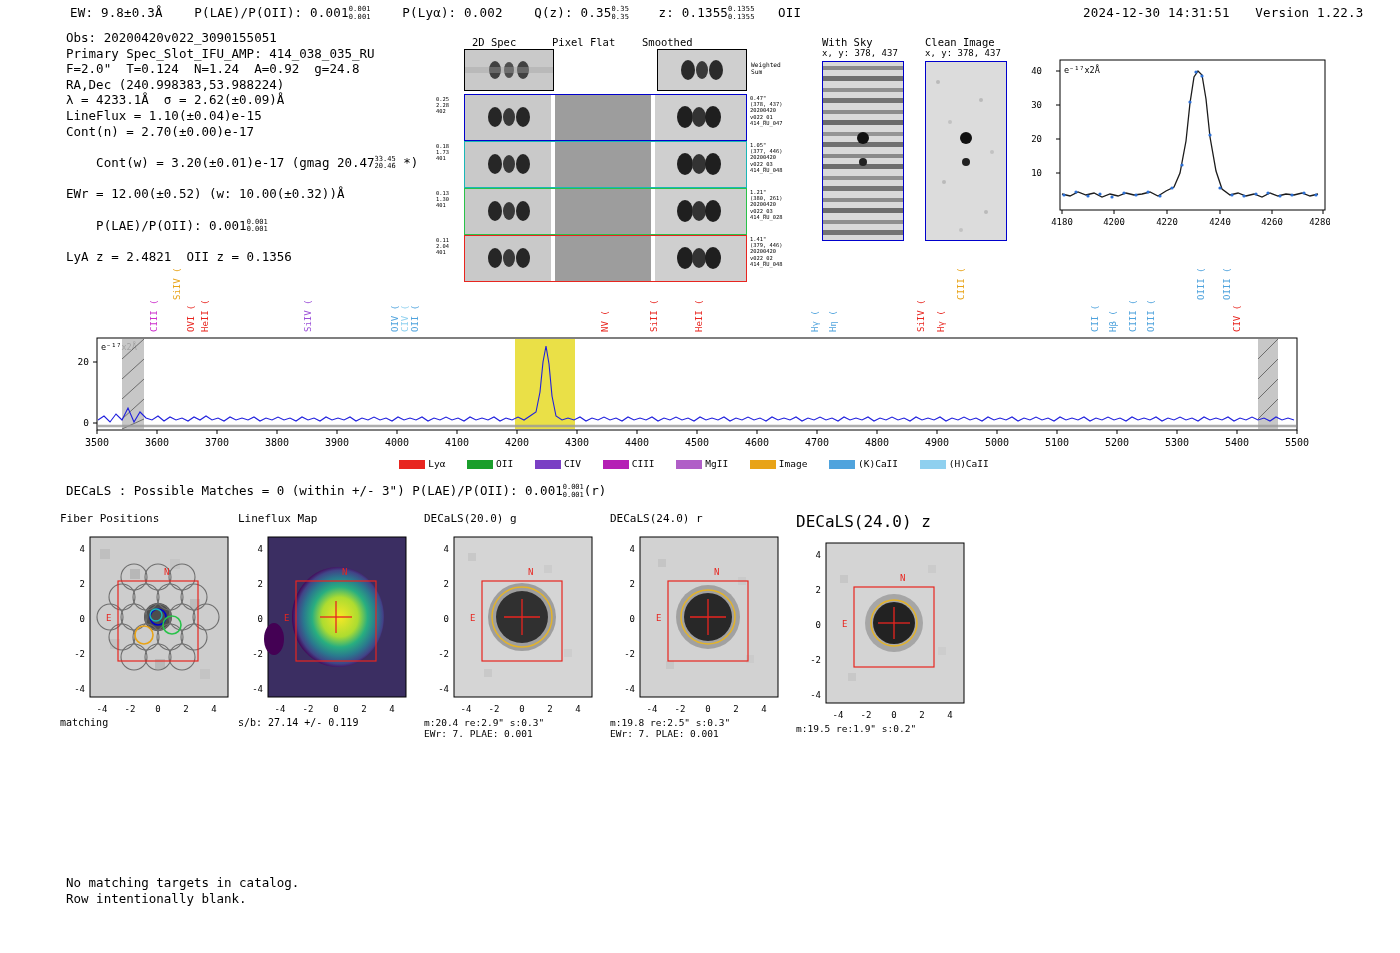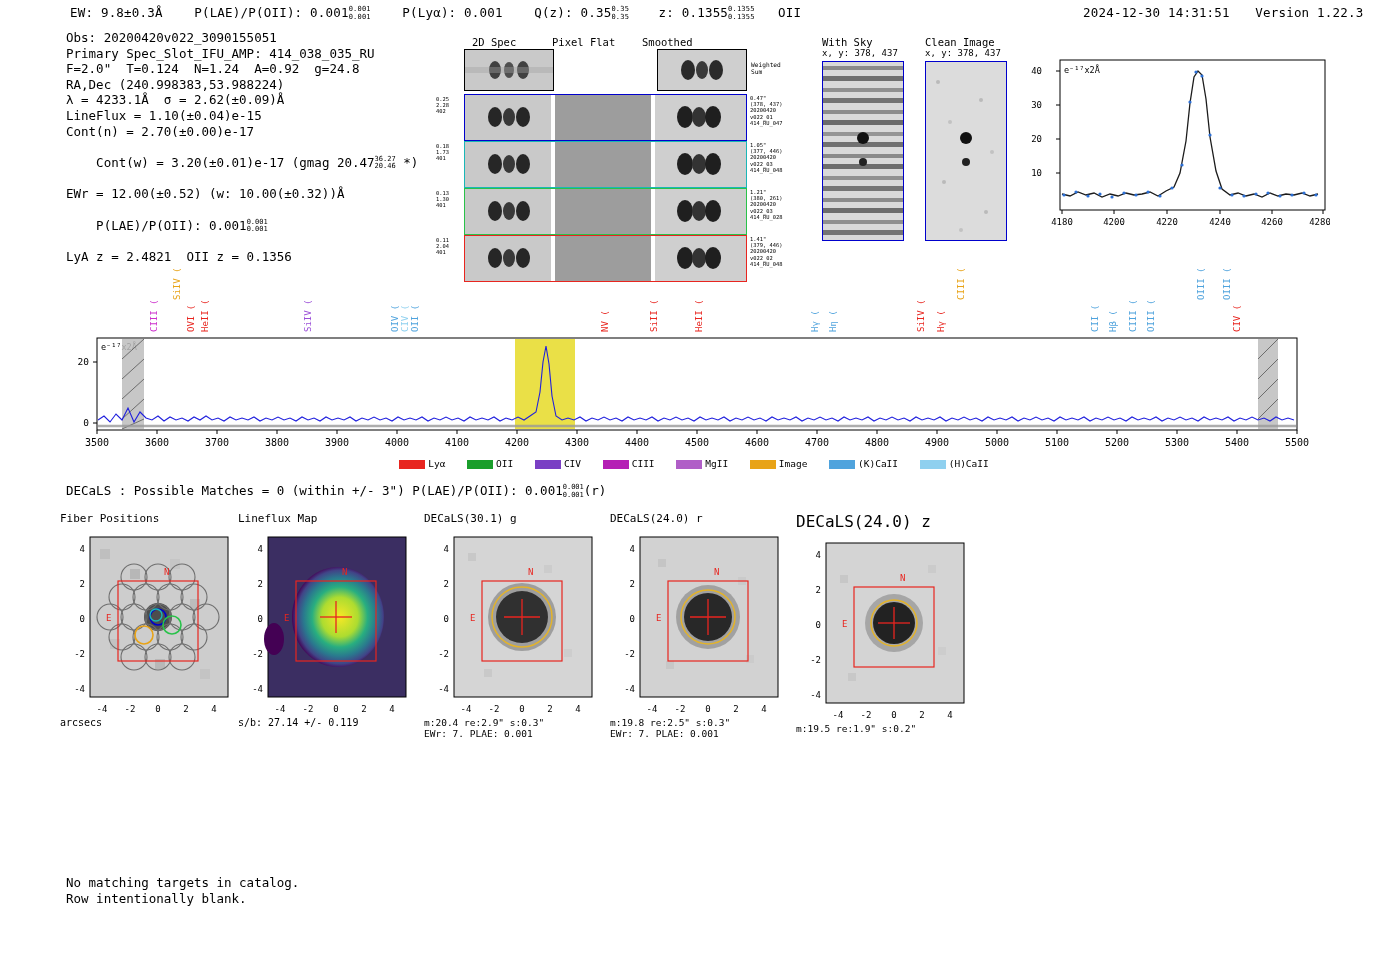--- a/index.html
+++ b/index.html
@@ -23,21 +23,21 @@
   .legend-item{display:inline-block;font-size:9.5px;margin-right:12px;}
 </style>
 </head>
 <body>
 
 <div class="abs hdr mono" style="left:70px;top:5px;">
   <span>EW: 9.8±0.3Å</span>
   <span style="display:inline-block;width:16px"></span>
   <span>P(LAE)/P(OII): 0.001</span><span class="fracbox"><span style="display:block">0.001</span><span style="display:block">0.001</span></span>
   <span style="display:inline-block;width:16px"></span>
-  <span>P(Lyα): 0.001</span>
+  <span>P(Lyα): 0.002</span>
   <span style="display:inline-block;width:16px"></span>
   <span>Q(z): 0.35</span><span class="fracbox"><span style="display:block">0.35</span><span style="display:block">0.35</span></span>
   <span style="display:inline-block;width:14px"></span>
   <span>z: 0.1355</span><span class="fracbox"><span style="display:block">0.1355</span><span style="display:block">0.1355</span></span>
   <span style="display:inline-block;width:8px"></span>
   <span>OII</span>
 </div>
 
 <div class="abs hdr mono" style="left:1083px;top:5px;">
   <span>2024-12-30 14:31:51</span>
@@ -47,21 +47,21 @@
 
 <div class="abs mono" style="left:66px;top:30px;width:420px;">
   <div class="infoline">Obs: 20200420v022_3090155051</div>
   <div class="infoline">Primary Spec_Slot_IFU_AMP: 414_038_035_RU</div>
   <div class="infoline">F=2.0"  T=0.124  N=1.24  A=0.92  g=24.8</div>
   <div class="infoline">RA,Dec (240.998383,53.988224)</div>
   <div class="infoline">λ = 4233.1Å  σ = 2.62(±0.09)Å</div>
   <div class="infoline">LineFlux = 1.10(±0.04)e-15</div>
   <div class="infoline">Cont(n) = 2.70(±0.00)e-17</div>
   <div class="infoline">
-    <span>Cont(w) = 3.20(±0.01)e-17 (gmag 20.47</span><span class="fracbox"><span style="display:block">36.27</span><span style="display:block">20.46</span></span><span> *)</span>
+    <span>Cont(w) = 3.20(±0.01)e-17 (gmag 20.47</span><span class="fracbox"><span style="display:block">33.45</span><span style="display:block">20.46</span></span><span> *)</span>
   </div>
   <div class="infoline">EWr = 12.00(±0.52) (w: 10.00(±0.32))Å</div>
   <div class="infoline">
     <span>P(LAE)/P(OII): 0.001</span><span class="fracbox"><span style="display:block">0.001</span><span style="display:block">0.001</span></span>
   </div>
   <div class="infoline">LyA z = 2.4821  OII z = 0.1356</div>
 </div>
 
 <div class="abs" style="left:462px;top:36px;">
   <div class="abs panel-title" style="left:10px;top:0px;width:70px;">2D Spec</div>
@@ -490,21 +490,21 @@
       <circle cx="122" cy="48" r="13"></circle>
     </g>
     <circle cx="98" cy="88" r="8" fill="none" stroke="#0000cc" stroke-width="1.6"></circle>
     <circle cx="112" cy="96" r="9" fill="none" stroke="#29c24a" stroke-width="1.6"></circle>
     <circle cx="84" cy="106" r="9" fill="none" stroke="#e8a317" stroke-width="1.6"></circle>
     <circle cx="96" cy="86" r="6" fill="none" stroke="#19b7b7" stroke-width="1.4"></circle>
     <rect x="58" y="52" width="80" height="80" fill="none" stroke="#e8251f" stroke-width="1.2"></rect>
     <text x="104" y="46" font-family="DejaVu Sans Mono, monospace" font-size="9" fill="#e8251f">N</text>
     <text x="46" y="92" font-family="DejaVu Sans Mono, monospace" font-size="9" fill="#e8251f">E</text>
   </svg>
-  <div class="panel-title" style="font-size:10px;margin-top:-12px;">arcsecs</div>
+  <div class="panel-title" style="font-size:10px;margin-top:-12px;">matching</div>
 </div>
 
 <div class="abs" style="left:238px;top:512px;width:180px;">
   <div class="panel-title" style="font-size:11px;">Lineflux Map</div>
   <svg width="180" height="200" viewBox="0 0 180 200" style="margin-top:4px;">
     <defs>
       <radialGradient id="vir" cx="52%" cy="50%" r="52%">
         <stop offset="0%" stop-color="#f7e825"></stop>
         <stop offset="38%" stop-color="#addc30"></stop>
         <stop offset="58%" stop-color="#28ae80"></stop>
@@ -534,21 +534,21 @@
     <rect x="58" y="52" width="80" height="80" fill="none" stroke="#e8251f" stroke-width="1.2"></rect>
     <line x1="98" y1="72" x2="98" y2="104" stroke="#e8251f" stroke-width="1.3"></line>
     <line x1="82" y1="88" x2="114" y2="88" stroke="#e8251f" stroke-width="1.3"></line>
     <text x="104" y="46" font-family="DejaVu Sans Mono, monospace" font-size="9" fill="#e8251f">N</text>
     <text x="46" y="92" font-family="DejaVu Sans Mono, monospace" font-size="9" fill="#e8251f">E</text>
   </svg>
   <div class="panel-title" style="font-size:10px;margin-top:-12px;">s/b: 27.14 +/- 0.119</div>
 </div>
 
 <div class="abs" style="left:424px;top:512px;width:180px;">
-  <div class="panel-title" style="font-size:11px;">DECaLS(30.1) g</div>
+  <div class="panel-title" style="font-size:11px;">DECaLS(20.0) g</div>
   <svg width="180" height="200" viewBox="0 0 180 200" style="margin-top:4px;">
     <g font-family="DejaVu Sans Mono, monospace" font-size="9" fill="#000" text-anchor="end">
       <text x="25" y="23">4</text>
         <text x="25" y="58">2</text>
         <text x="25" y="93">0</text>
       <text x="25" y="128">-2</text>
         <text x="25" y="163">-4</text>
     </g>
     <g font-family="DejaVu Sans Mono, monospace" font-size="9" fill="#000" text-anchor="middle">
       <text x="42" y="183">-4</text>

